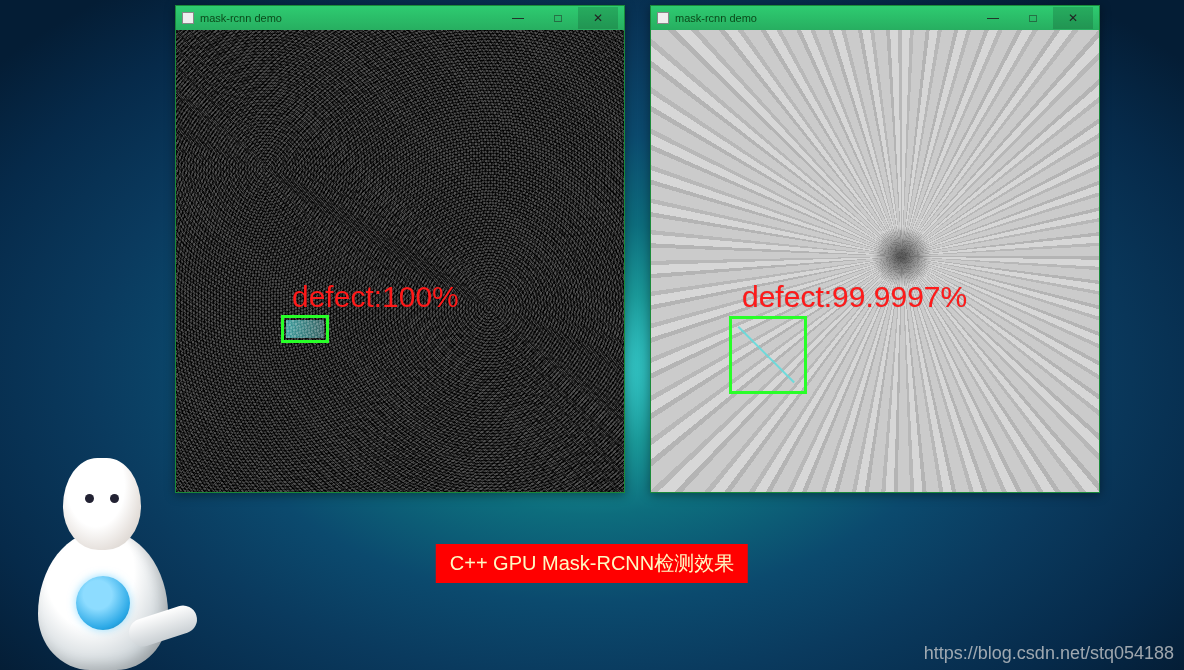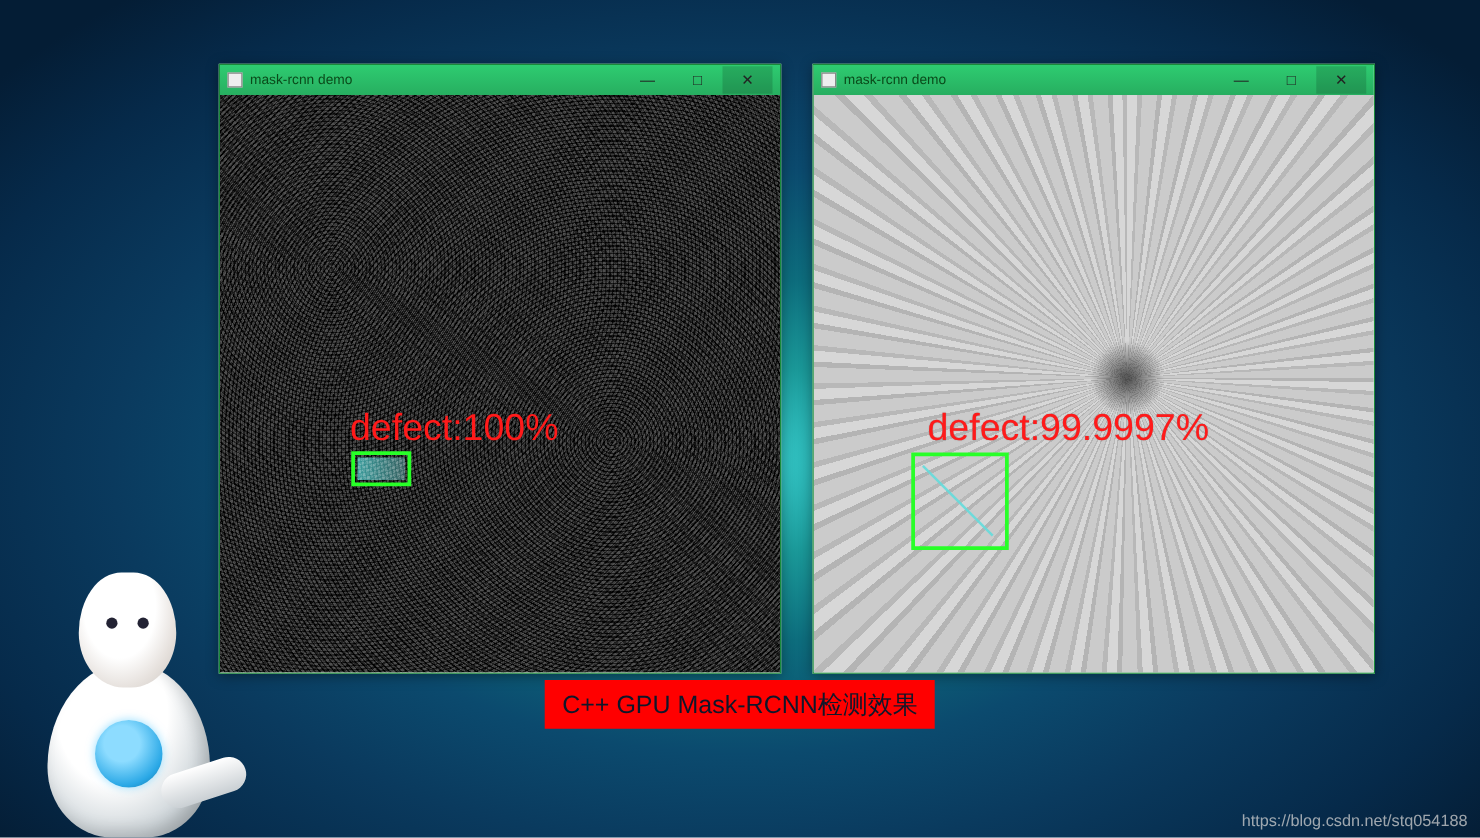--- a/index.html
+++ b/index.html
@@ -10,21 +10,20 @@
     position: relative;
     background: radial-gradient(ellipse at 50% 55%, #3ad0d0 0%, #1a9898 15%, #0d6d7d 28%, #0b4a6e 45%, #0a3a5e 60%, #062a4a 78%, #041d35 92%);
     font-family: "Segoe UI", Tahoma, sans-serif;
   }
 
   .window {
     position: absolute;
     background: #fff;
     border: 1px solid #1a8a3a;
     box-shadow: 0 2px 10px rgba(0,0,0,0.4);
-    margin-top: 46px;
   }
   .window.left { left: 175px; top: 5px; width: 450px; height: 488px; }
   .window.right { left: 650px; top: 5px; width: 450px; height: 488px; }
 
   .titlebar {
     height: 24px;
     background: linear-gradient(#2ecc71, #27ae60);
     display: flex;
     align-items: center;
     padding: 0 6px;
@@ -105,32 +104,32 @@
     border-top: 2px solid rgba(100,220,220,0.9);
     transform: rotate(45deg);
     transform-origin: left top;
   }
 
   .caption-box {
     position: absolute;
     left: 50%; transform: translateX(-50%);
     top: 544px;
     background: #ff0000;
-    color: #0f172a;
+    color: #fef9c3;
     font-size: 20px;
     padding: 6px 14px;
     font-family: "Microsoft YaHei", Arial, sans-serif;
   }
 
   .watermark {
     position: absolute;
     right: 10px;
     bottom: 6px;
     color: rgba(210,210,210,0.75);
-    font-size: 13px;
+    font-size: 18px;
     font-family: Arial, sans-serif;
     text-align: right;
   }
 
   
   .mascot {
     position: absolute;
     left: 8px; bottom: 0;
     width: 190px; height: 210px;
   }
@@ -168,21 +167,21 @@
     <div class="appicon"></div>
     <div class="title">mask-rcnn demo</div>
     <div class="winbtns">
       <div class="winbtn">—</div>
       <div class="winbtn">□</div>
       <div class="winbtn close">✕</div>
     </div>
   </div>
   <div class="content">
     <div class="tex-noise"></div>
-    <div class="defect-label" style="left:104px;top:250px;">defect:100%</div>
+    <div class="defect-label" style="left:116px;top:250px;">defect:100%</div>
     <div class="bbox" style="left:105px;top:285px;width:48px;height:28px;">
       <div class="mask"></div>
     </div>
   </div>
 </div>
 
 <div class="window right">
   <div class="titlebar">
     <div class="appicon"></div>
     <div class="title">mask-rcnn demo</div>

